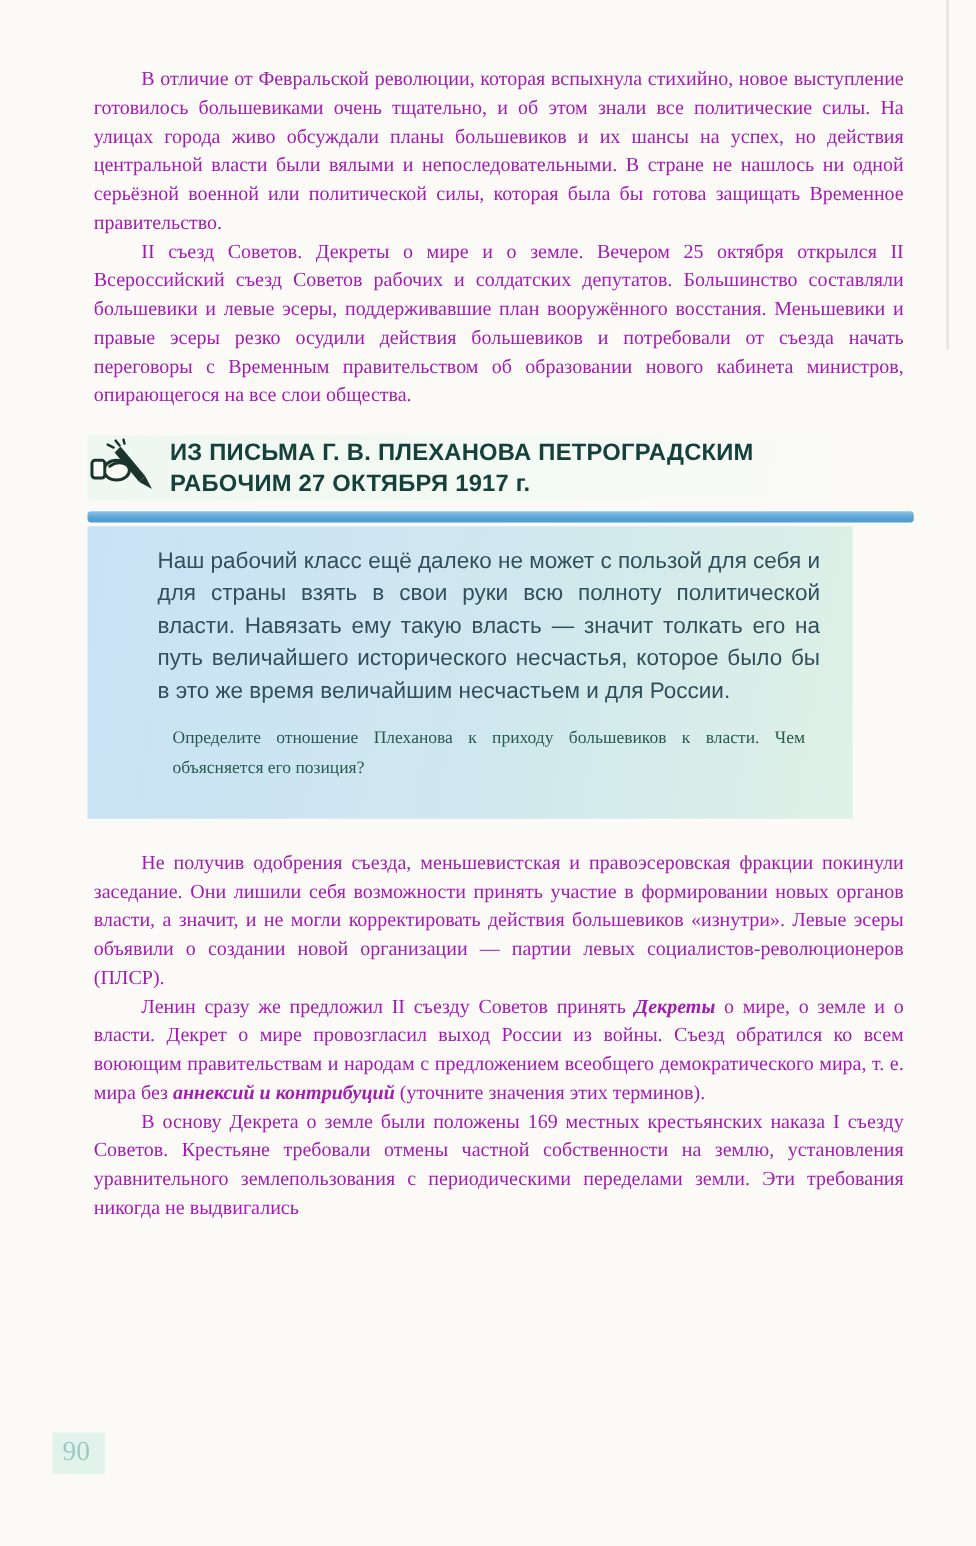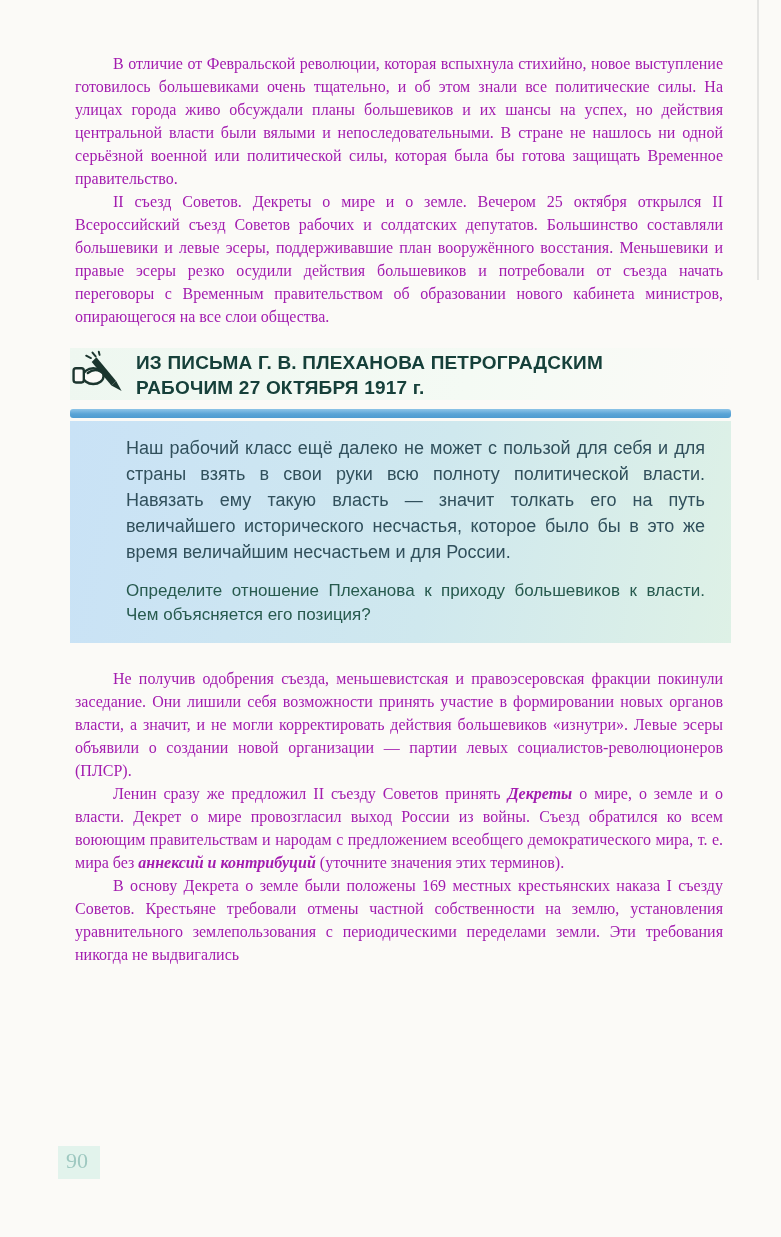--- a/index.html
+++ b/index.html
@@ -20,21 +20,21 @@
   p.body-p{
     margin:0;
     font-size:16px;line-height:23px;
     text-align:justify;
     color:#a21caf;
     text-indent:38px;
   }
   p.body-p .lead{font-weight:normal;}
   p.body-p .term{font-style:italic;font-weight:bold;}
 
-  .source-box{margin:20px 0 24px -5px;width:661px;}
+  .source-box{margin:20px 0 24px -5px;width:612px;}
   .box-header{display:flex;align-items:flex-start;gap:12px;padding-left:2px;
     background:linear-gradient(100deg,#eef7f0 0%,#f4faf4 60%,#fbfaf7 100%);}
   .hand-icon{flex:0 0 52px;width:52px;height:50px;}
   .box-title{
     font-family:"Liberation Sans", sans-serif;
     font-weight:bold;font-size:19px;line-height:25px;
     color:#16403a;margin:2px 0 0 0;max-width:520px;
     letter-spacing:0.2px;
   }
   .box-bar{
@@ -46,31 +46,30 @@
     margin-top:3px;
     padding:14px 26px 16px 56px;
     background:linear-gradient(100deg,#c9e2f6 0%,#cfe8ee 55%,#def1e6 100%);
   }
   .quote{
     font-family:"Liberation Sans", sans-serif;
     font-size:18px;line-height:26px;
     color:#31505c;margin:0 0 14px 0;text-align:justify;
   }
   .question{
-    font-family:Liberation Sans, sans-serif;
-    font-size:17px;line-height:24px;
-    color:#275a4e;margin:0;text-align:justify;
+    font-family:Liberation Serif, serif;
+    font-size:14px;line-height:24px;
+    color:#275a4e;margin:12px;text-align:justify;
   }
   .page-num{
     position:absolute;left:42px;bottom:58px;
     font-size:22px;line-height:24px;
     color:#9ec8c0;
     background:#e2f3ec;
     padding:3px 12px 6px 8px;
-    margin-left:16px;
   }
 </style>
 </head>
 <body>
 
 <div class="scan-edge"></div>
 
 <div class="text-block">
 
   <p class="body-p">В отличие от Февральской революции, которая вспыхнула стихийно, новое выступление готовилось большевиками очень тщательно, и об этом знали все политические силы. На улицах города живо обсуждали планы большевиков и их шансы на успех, но действия центральной власти были вялыми и непоследовательными. В стране не нашлось ни одной серьёзной военной или политической силы, которая была бы готова защищать Временное правительство.</p>

